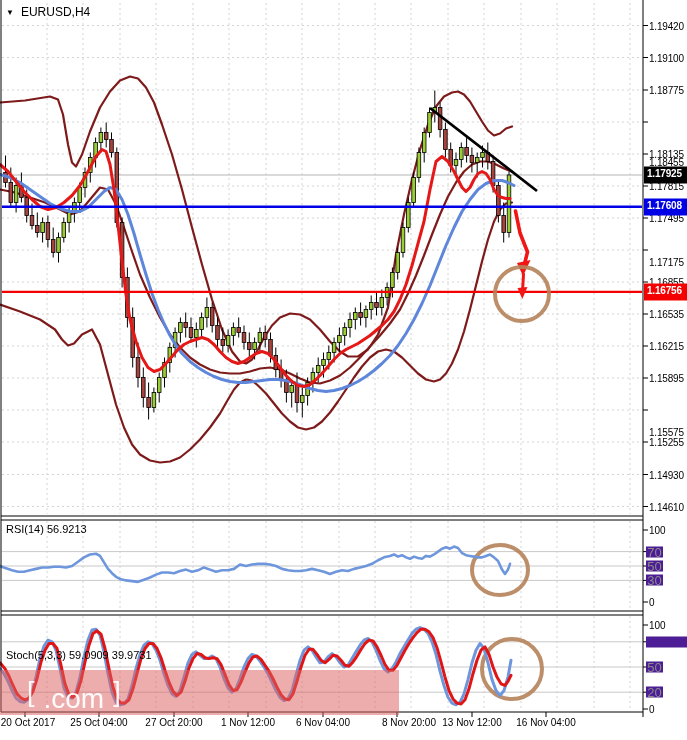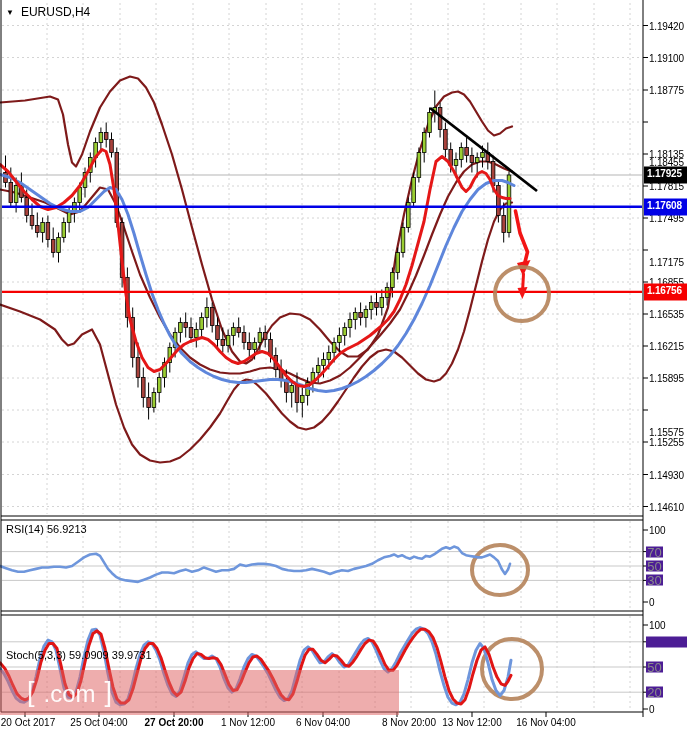--- a/index.html
+++ b/index.html
@@ -14,21 +14,21 @@
   .price-badge{position:absolute;left:644px;width:43px;height:17px;font-size:10px;font-weight:600;color:#fff;
     line-height:13px;padding-left:3px;box-sizing:border-box;transform:translateY(-50%);z-index:5;letter-spacing:-0.2px;}
   .ind-axis-label{position:absolute;left:649px;font-size:10px;color:#000;transform:translateY(-50%);z-index:4;}
   .ind-axis-badge{position:absolute;left:646px;width:17px;height:11px;background:#4c1d95;color:#8a8a8a;
     font-size:13px;line-height:11px;text-align:center;transform:translateY(-50%);z-index:4;}
   .time-label{position:absolute;top:717px;font-size:10px;color:#000;transform:translateX(-50%);white-space:nowrap;z-index:4;}
   #watermark{position:absolute;left:0;top:670px;width:399px;height:45px;background:rgba(222,98,98,0.52);
     display:flex;align-items:center;z-index:7;color:rgba(255,255,255,0.95);}
   #watermark .br{font-size:27px;font-weight:300;padding:0 9px;}
   #watermark .nm{font-size:30px;letter-spacing:0.5px;}
-  #watermark .cm{font-size:24px;align-self:flex-end;padding-bottom:7px;}
+  #watermark .cm{font-size:28px;align-self:flex-end;}
   #watermark{padding-left:18px;box-sizing:border-box;}
 </style>
 </head>
 <body>
 
 <div id="chart-window">
   <svg id="chart-svg" width="687" height="740">
       <g>
         <line x1="47" y1="3" x2="47" y2="514" stroke="#d4d4d4" stroke-width="1" stroke-dasharray="2 3"></line>
         <line x1="47" y1="521" x2="47" y2="610" stroke="#d4d4d4" stroke-width="1" stroke-dasharray="2 3"></line>
@@ -405,21 +405,21 @@
       <span class="axis-label" style="top: 442px;">1.15255</span>
       <span class="axis-label" style="top: 474.5px;">1.14930</span>
       <span class="axis-label" style="top: 506.5px;">1.14610</span>
       <span class="price-badge" style="top: 175px; background: rgb(0, 0, 0);">1.17925</span>
       <span class="price-badge" style="top: 206.7px; background: rgb(0, 0, 230);">1.17608</span>
       <span class="price-badge" style="top: 291.9px; background: rgb(245, 0, 0);">1.16756</span>
     </div>
   <div id="time-axis">
       <span class="time-label" style="left: 28px;">20 Oct 2017</span>
       <span class="time-label" style="left: 99px;">25 Oct 04:00</span>
-      <span class="time-label" style="left: 174px; font-weight: bold;">27 Oct 20:00</span>
+      <span class="time-label" style="left: 174px;">27 Oct 20:00</span>
       <span class="time-label" style="left: 248px;">1 Nov 12:00</span>
       <span class="time-label" style="left: 323px;">6 Nov 04:00</span>
       <span class="time-label" style="left: 409px;">8 Nov 20:00</span>
       <span class="time-label" style="left: 472px;">13 Nov 12:00</span>
       <span class="time-label" style="left: 546px;">16 Nov 04:00</span>
     </div>
   <div id="indicator-axes">
       <span class="ind-axis-label" style="top: 530px;">100</span>
       <span class="ind-axis-badge" style="top: 551.6px;">70</span>
       <span class="ind-axis-badge" style="top: 566px;">50</span>

